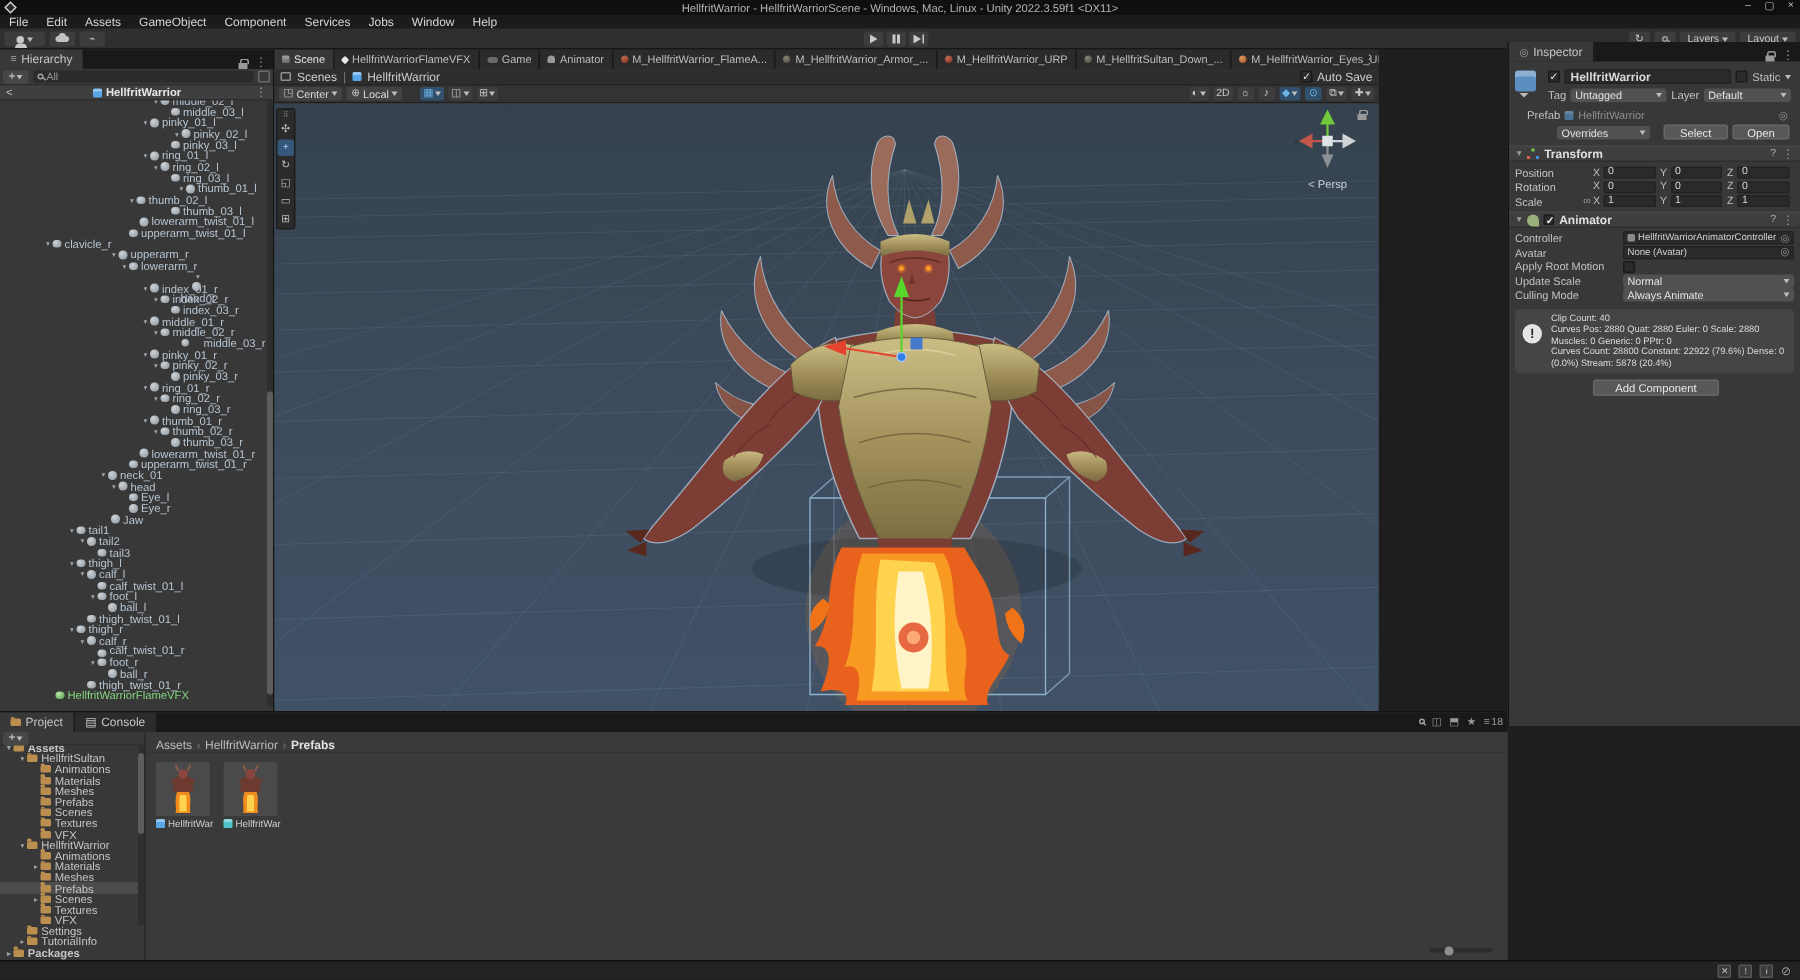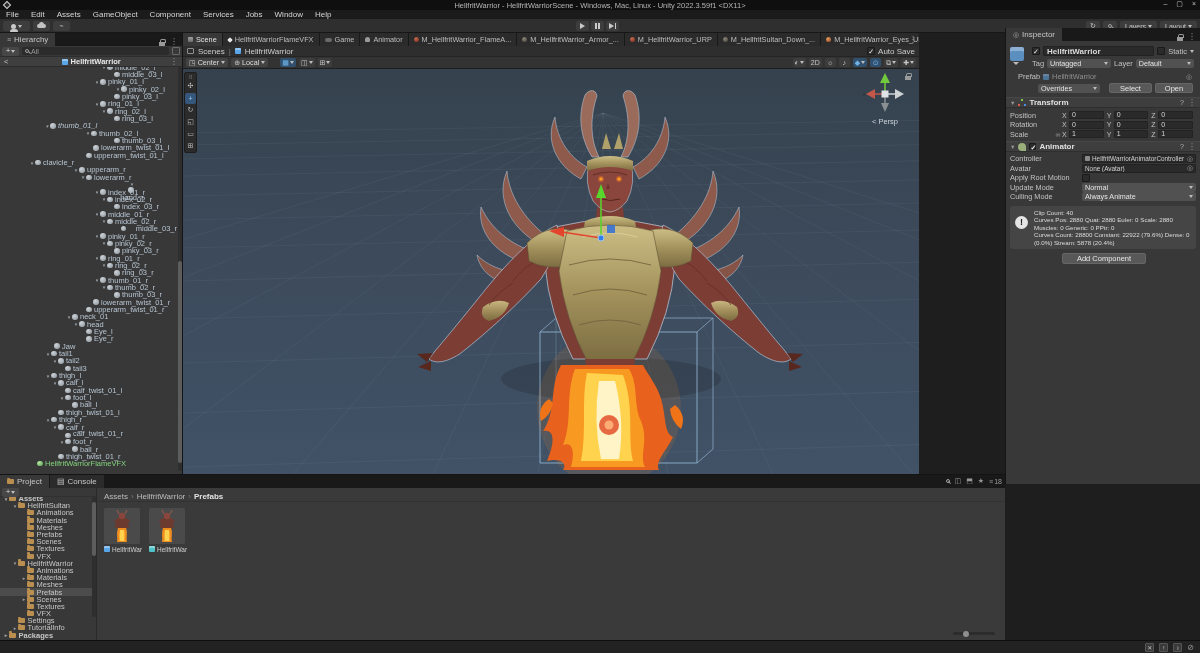--- a/index.html
+++ b/index.html
@@ -266,21 +266,21 @@
         <div class="hrow" style="padding-left: 101px;">
           <span class="harrow">▾</span>
           <span class="hico"></span>
           <span class="hlabel">ring_02_l</span>
         </div>
         <div class="hrow" style="padding-left: 108px;">
           <span class="harrow"></span>
           <span class="hico"></span>
           <span class="hlabel">ring_03_l</span>
         </div>
-        <div class="hrow" style="padding-left: 44px; font-style: italic;">
+        <div class="hrow" style="padding-left: 118px;">
           <span class="harrow">▾</span>
           <span class="hico"></span>
           <span class="hlabel">thumb_01_l</span>
         </div>
         <div class="hrow" style="padding-left: 85px;">
           <span class="harrow">▾</span>
           <span class="hico"></span>
           <span class="hlabel">thumb_02_l</span>
         </div>
         <div class="hrow" style="padding-left: 108px;">
@@ -416,21 +416,21 @@
         <div class="hrow" style="padding-left: 80px;">
           <span class="harrow"></span>
           <span class="hico"></span>
           <span class="hlabel">Eye_l</span>
         </div>
         <div class="hrow" style="padding-left: 80px;">
           <span class="harrow"></span>
           <span class="hico"></span>
           <span class="hlabel">Eye_r</span>
         </div>
-        <div class="hrow" style="padding-left: 48px;">
+        <div class="hrow" style="padding-left: 68px;">
           <span class="harrow"></span>
           <span class="hico"></span>
           <span class="hlabel">Jaw</span>
         </div>
         <div class="hrow" style="padding-left: 45px;">
           <span class="harrow">▾</span>
           <span class="hico"></span>
           <span class="hlabel">tail1</span>
         </div>
         <div class="hrow" style="padding-left: 52px;">
@@ -872,21 +872,21 @@
         <span class="objfield">
             <span style="font-size:6.4px">None (Avatar)</span>
             <span class="picker">◎</span>
           </span>
       </div>
       <div class="arow">
         <span class="alabel">Apply Root Motion</span>
         <span class="cb"></span>
       </div>
       <div class="arow">
-        <span class="alabel">Update Mode</span>
+        <span class="alabel">Update Scale</span>
         <span class="dd" style="flex:1">
             <span>Normal</span>
             <span class="car"></span>
           </span>
       </div>
       <div class="arow">
         <span class="alabel">Culling Mode</span>
         <span class="dd" style="flex:1">
             <span>Always Animate</span>
             <span class="car"></span>

